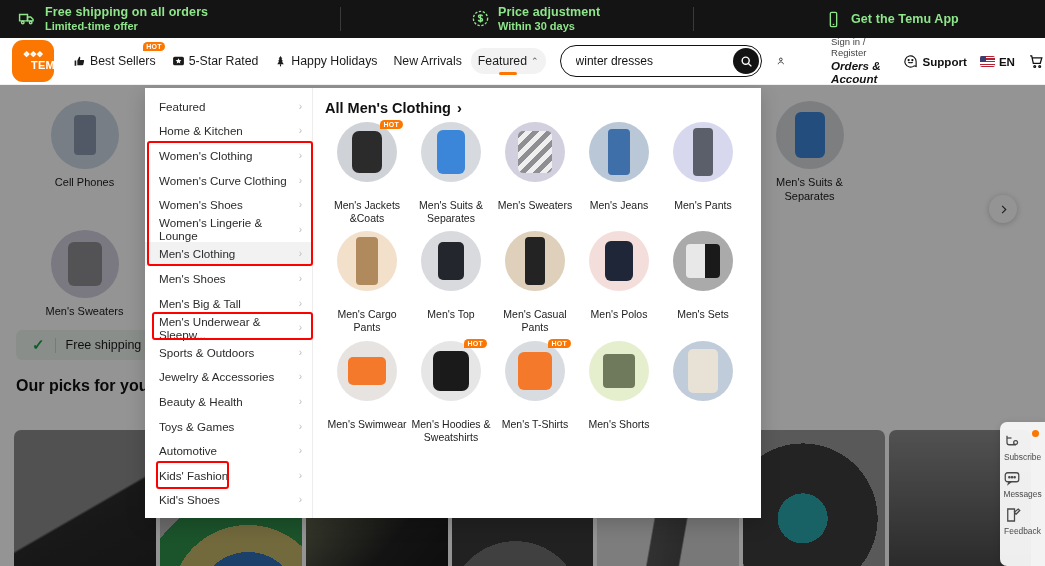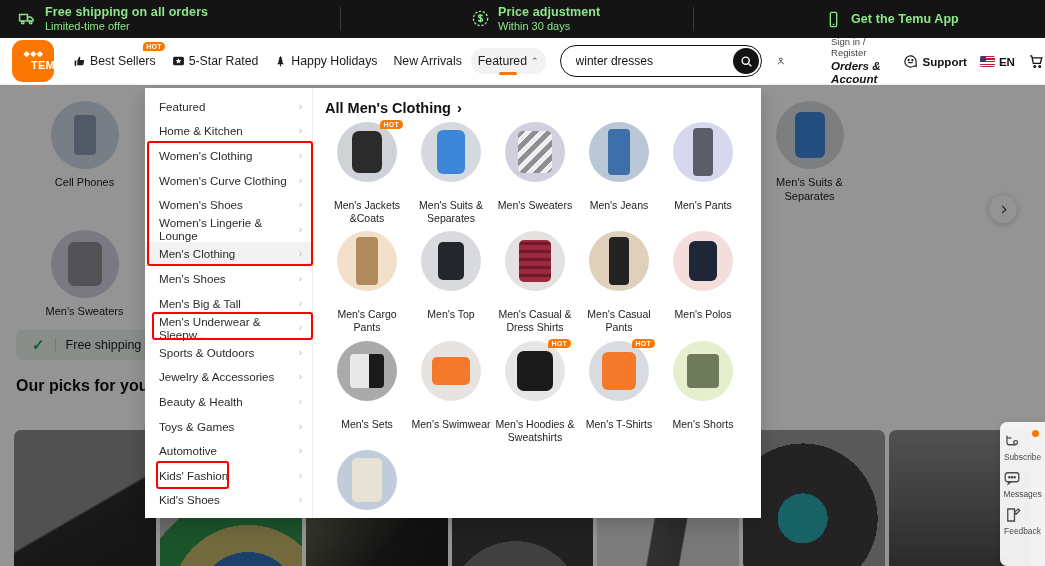--- a/index.html
+++ b/index.html
@@ -16,21 +16,21 @@
     position: absolute; top:0; left:0; width:1045px; height:38px;
     background:#141414; display:flex; align-items:center;
   }
   .promo-cell { display:flex; align-items:center; gap:8px; color:#8ee68a; }
   .promo-cell.c1 { margin-left:18px; width:322px; }
   .promo-cell.c2 { margin-left:0; width:352px; justify-content:flex-start; padding-left:130px;}
   .promo-cell.c3 { justify-content:space-between; padding-left:130px; }
   .promo-div { width:1px; height:24px; background:#3a3a3a; }
   .promo-txt { line-height:1.15; }
   .promo-t1 { font-size:12.5px; font-weight:bold; letter-spacing:.1px; }
-  .promo-t2 { font-size:11px; font-weight:normal; }
+  .promo-t2 { font-size:11px; font-weight:bold; }
   .promo-ico { width:19px; height:19px; flex:0 0 19px; display:block; }
 
   
   .header {
     position:absolute; top:38px; left:0; width:1045px; height:47px;
     background:#fff; display:flex; align-items:center; z-index:30;
     border-bottom:1px solid #f0f0f0;
   }
   .logo {
     margin-left:12px; width:42px; height:42px; border-radius:11px;
@@ -549,28 +549,20 @@
 
         <div class="dd-cell">
           <div class="dd-thumbwrap">
             <div class="dd-thumb" style="background:#d9dade">
               <div style="width:26px;height:38px;border-radius:5px;background:#23262c"></div>
               </div>
           </div>
           <div class="dd-label">Men's Top</div>
         </div>
 
-        <div class="dd-cell">
-          <div class="dd-thumbwrap">
-            <div class="dd-thumb" style="background:#e4e2e0">
-              <div style="width:32px;height:42px;border-radius:5px;background:repeating-linear-gradient(0deg,#9d2a3c 0 5px,#6d1b28 5px 8px)"></div>
-              </div>
-          </div>
-          <div class="dd-label">Men's Casual &amp; Dress Shirts</div>
-        </div>
 
         <div class="dd-cell">
           <div class="dd-thumbwrap">
             <div class="dd-thumb" style="background:#ded0ba">
               <div style="width:20px;height:48px;border-radius:4px;background:#232323"></div>
               </div>
           </div>
           <div class="dd-label">Men's Casual Pants</div>
         </div>
 

